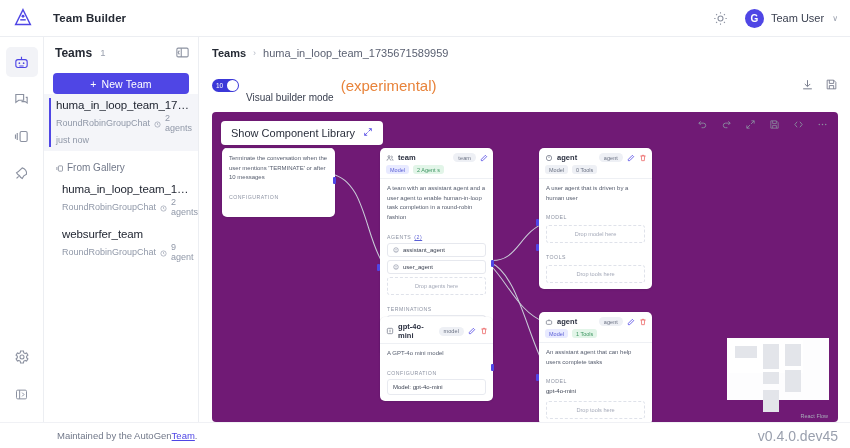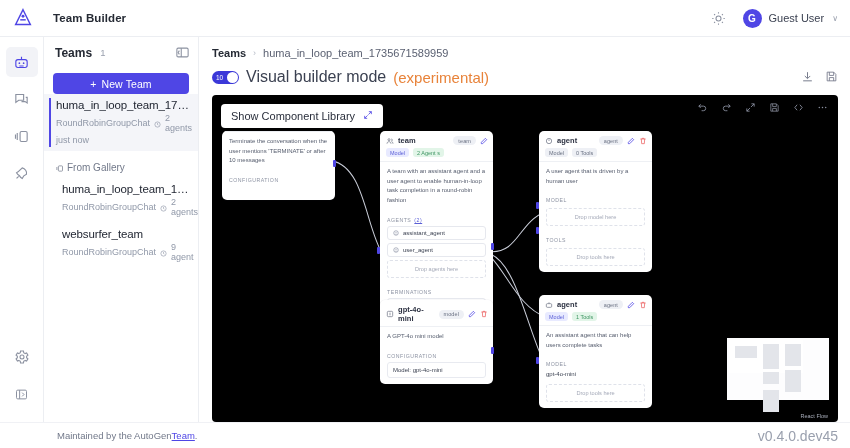--- a/index.html
+++ b/index.html
@@ -89,28 +89,28 @@
   .bc-current { color: #5b6172; }
 
   .toolbar { display: flex; align-items: center; padding: 9px 12px 0 13px; }
   .toggle-wrap { display: flex; align-items: center; gap: 7px; cursor: pointer; }
   .toggle {
     width: 27px; height: 13px; border-radius: 8px; background: #3b38d8; position: relative;
     display: flex; align-items: center;
   }
   .toggle .knob { position: absolute; right: 1px; width: 11px; height: 11px; border-radius: 50%; background: #fff; }
   .toggle .tlabel { font-size: 6.5px; color: #fff; margin-left: 4px; }
-  .toggle-text { font-size: 16px; color: #3b4151; }
+  .toggle-text { font-size: 10px; color: #3b4151; margin-top: 24px; }
   .experimental { font-size: 15px; color: #e8833a; }
   .toolbar-right { margin-left: auto; display: flex; align-items: center; gap: 11px; color: #74798a; }
 
   
   .canvas-wrap { flex: 1; margin: 9px 12px 0 13px; position: relative; min-height: 0; }
   .canvas {
-    position: absolute; inset: 0; background: #000000; border-radius: 4px; overflow: hidden;
+    position: absolute; inset: 0; background: #701a75; border-radius: 4px; overflow: hidden;
   }
   .lib-btn {
     position: absolute; left: 9px; top: 9px; background: #fff; border-radius: 4px;
     padding: 6px 10px; display: flex; align-items: center; gap: 8px; font-size: 11px; color: #2a2f3c;
     box-shadow: 0 1px 3px rgba(30,34,45,.10); cursor: pointer; z-index: 5;
   }
   .canvas-actions {
     position: absolute; right: 10px; top: 7px; display: flex; align-items: center; gap: 13px;
     color: #8b90a0; z-index: 5;
   }
@@ -204,21 +204,21 @@
     <div class="app-title">Team Builder</div>
     <div class="header-right">
       <div class="sun-icon">
         <svg width="15" height="15" viewBox="0 0 24 24" fill="none" stroke="currentColor" stroke-width="1.7">
           <circle cx="12" cy="12" r="4"></circle>
           <path d="M12 2v2M12 20v2M2 12h2M20 12h2M5 5l1.5 1.5M17.5 17.5L19 19M19 5l-1.5 1.5M6.5 17.5L5 19"></path>
         </svg>
       </div>
       <div class="user-chip">
         <div class="avatar">G</div>
-        <div class="user-name">Guest User</div>
+        <div class="user-name">Team User</div>
         <div class="chev">∨</div>
       </div>
     </div>
   </div>
 
   <div class="body">
 
     <div class="rail">
       <div class="rail-item active">
         <svg width="17" height="17" viewBox="0 0 24 24" fill="none" stroke="currentColor" stroke-width="1.6">

